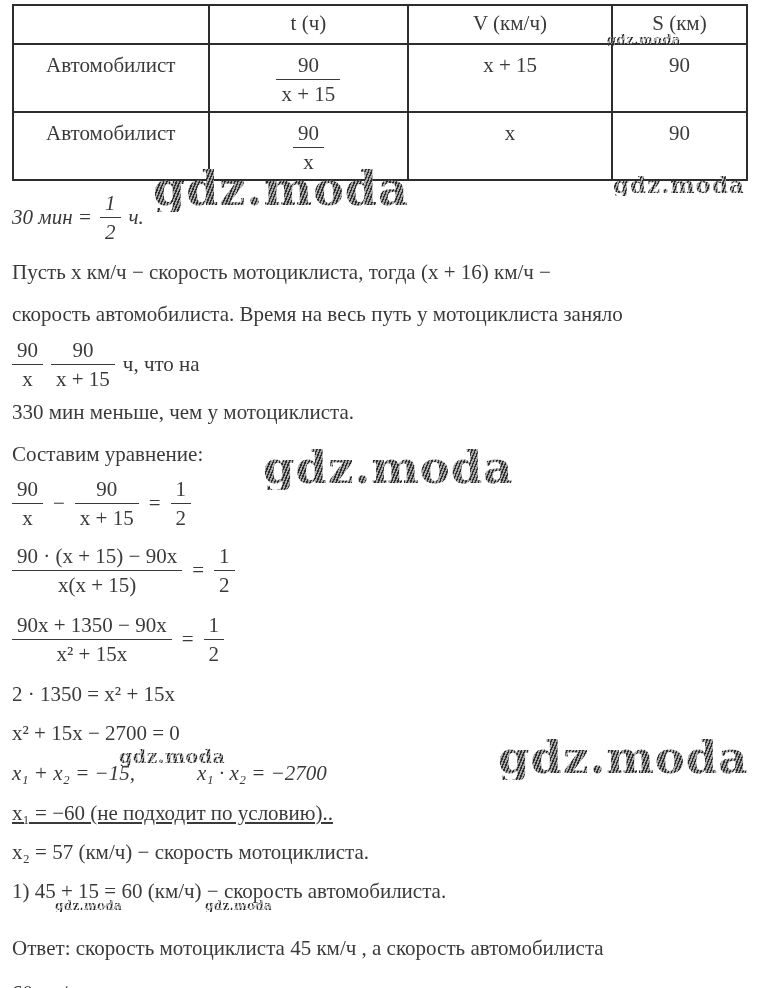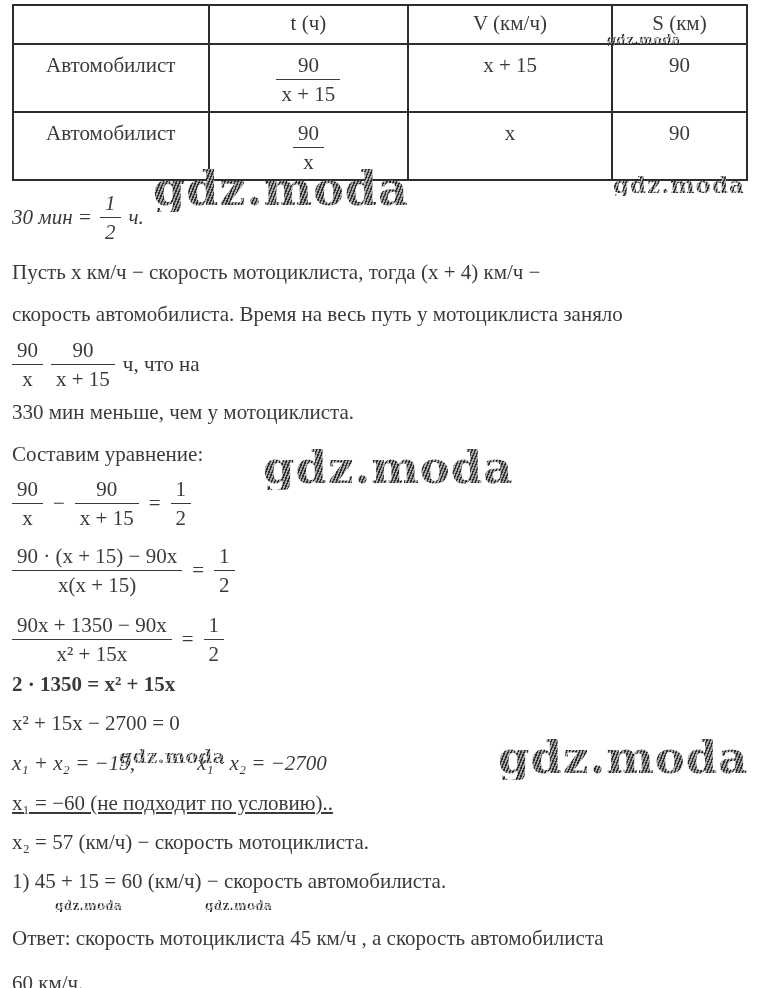--- a/index.html
+++ b/index.html
@@ -48,21 +48,21 @@
   .tline{line-height:1.2;}
   .m-min{margin-top:10px;font-style:italic;}
   .m-p1{margin-top:16px;}
   .m-p2{margin-top:17px;}
   .m-p3{margin-top:10px;}
   .m-p4{margin-top:9px;}
   .m-setup{margin-top:17px;}
   .m-eq1{margin-top:10px;}
   .m-eq2{margin-top:13px;}
   .m-eq3{margin-top:16px;}
-  .m-eq4{margin-top:6px;font-weight:bold;}
+  .m-eq4{margin-top:16px;}
   .m-eq5{margin-top:14px;}
   .m-eq6{margin-top:14px;font-style:italic;}
   .m-eq7{margin-top:15px;text-decoration:underline;}
   .m-eq8{margin-top:14px;}
   .m-eq9{margin-top:14px;}
   .m-ans1{margin-top:32px;}
   .m-ans2{margin-top:20px;}
   .eq6b-off{margin-left:62px;}
   
   .wm{
@@ -142,21 +142,21 @@
 
     <div class="mrow gap8 m-min">
       <span>30 мин =</span>
       <span class="frac">
         <span class="num">1</span>
         <span class="den">2</span>
       </span>
       <span>ч.</span>
     </div>
 
-    <div class="tline m-p1">Пусть x  км/ч − скорость мотоциклиста, тогда (x + 4) км/ч −</div>
+    <div class="tline m-p1">Пусть x  км/ч − скорость мотоциклиста, тогда (x + 16) км/ч −</div>
     <div class="tline m-p2">скорость автомобилиста.  Время на весь путь у мотоциклиста заняло</div>
 
     <div class="mrow gap8 m-p3">
       <span class="frac">
         <span class="num">90</span>
         <span class="den">x</span>
       </span>
       <span class="frac">
         <span class="num">90</span>
         <span class="den">x + 15</span>

